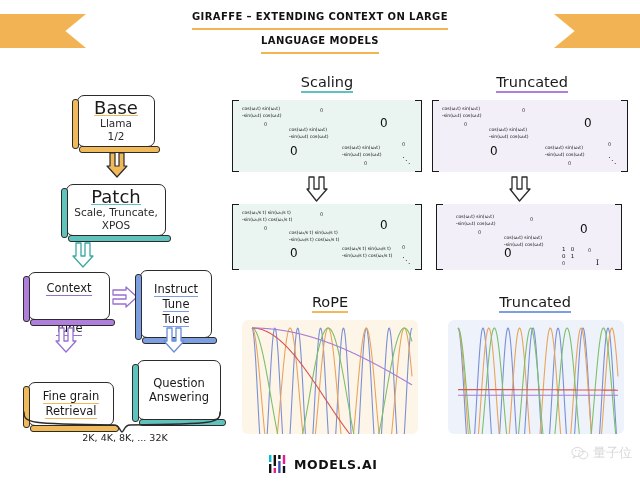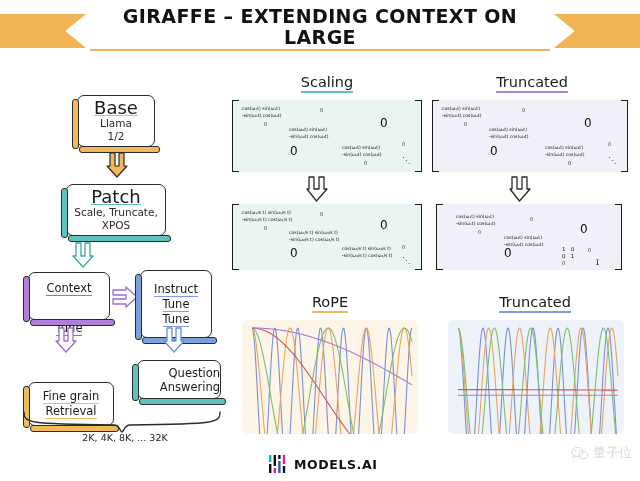--- a/index.html
+++ b/index.html
@@ -36,21 +36,21 @@
     right: 0;
     clip-path: polygon(0 0, 100% 0, 100% 100%, 0 100%, 24% 50%);
   }
   #title-text {
     position: absolute;
     left: 90px; top: -8px;
     width: 460px;
     text-align: center;
     font-family: "DejaVu Sans", sans-serif;
     font-weight: bold;
-    font-size: 19px;
+    font-size: 10px;
     letter-spacing: 0.4px;
     line-height: 21px;
     color: #121212;
   }
   #title-text .tline {
     display: inline-block;
     border-bottom: 2.5px solid #f2b355;
     padding-bottom: 1px;
   }
 
@@ -246,20 +246,21 @@
   }
 </style>
 </head>
 <body>
 
 <div id="banner">
   <div class="ribbon-end ribbon-left"></div>
   <div class="ribbon-end ribbon-right"></div>
   <div id="title-text">
     <div><span class="tline">GIRAFFE – EXTENDING CONTEXT ON LARGE</span></div>
+    <div><span class="tline">LANGUAGE MODELS</span></div>
   </div>
 </div>
 
 <div class="hbox c-orange" style="left:77px; top:95px; width:78px; height:52px;">
   <div class="sh-left"></div>
   <div class="sh-bot"></div>
   <div class="b-title"><span class="ul">Base</span></div>
   <div class="b-sub">Llama</div>
   <div class="b-sub">1/2</div>
 </div>
@@ -317,21 +318,21 @@
   </svg>
 </div>
 
 <div class="hbox c-orange" style="left:28px; top:360px; width:86px; height:44px;margin-top:22px;">
   <div class="sh-left"></div>
   <div class="sh-bot"></div>
   <div class="b-line"><span class="ul">Fine grain</span></div>
   <div class="b-line"><span class="ul">Retrieval</span></div>
 </div>
 
-<div class="hbox c-teal" style="left:137px; top:360px; width:84px; height:39px;align-items:flex-end;">
+<div class="hbox c-teal" style="left:137px; top:360px; width:84px; height:60px;">
   <div class="sh-left"></div>
   <div class="sh-bot"></div>
   <div class="b-line">Question</div>
   <div class="b-line">Answering</div>
 </div>
 
 <div style="position:absolute; left:22px; top:410px;">
   <svg width="200" height="24" viewBox="0 0 200 24">
     <path d="M2 2 C2 13, 6 14, 92 15 C98 15, 98 22, 100 22 C102 22, 102 15, 108 15 C194 14, 198 13, 198 2" fill="none" stroke="#2b2b2b" stroke-width="1.3" stroke-linecap="round"></path>
   </svg>

